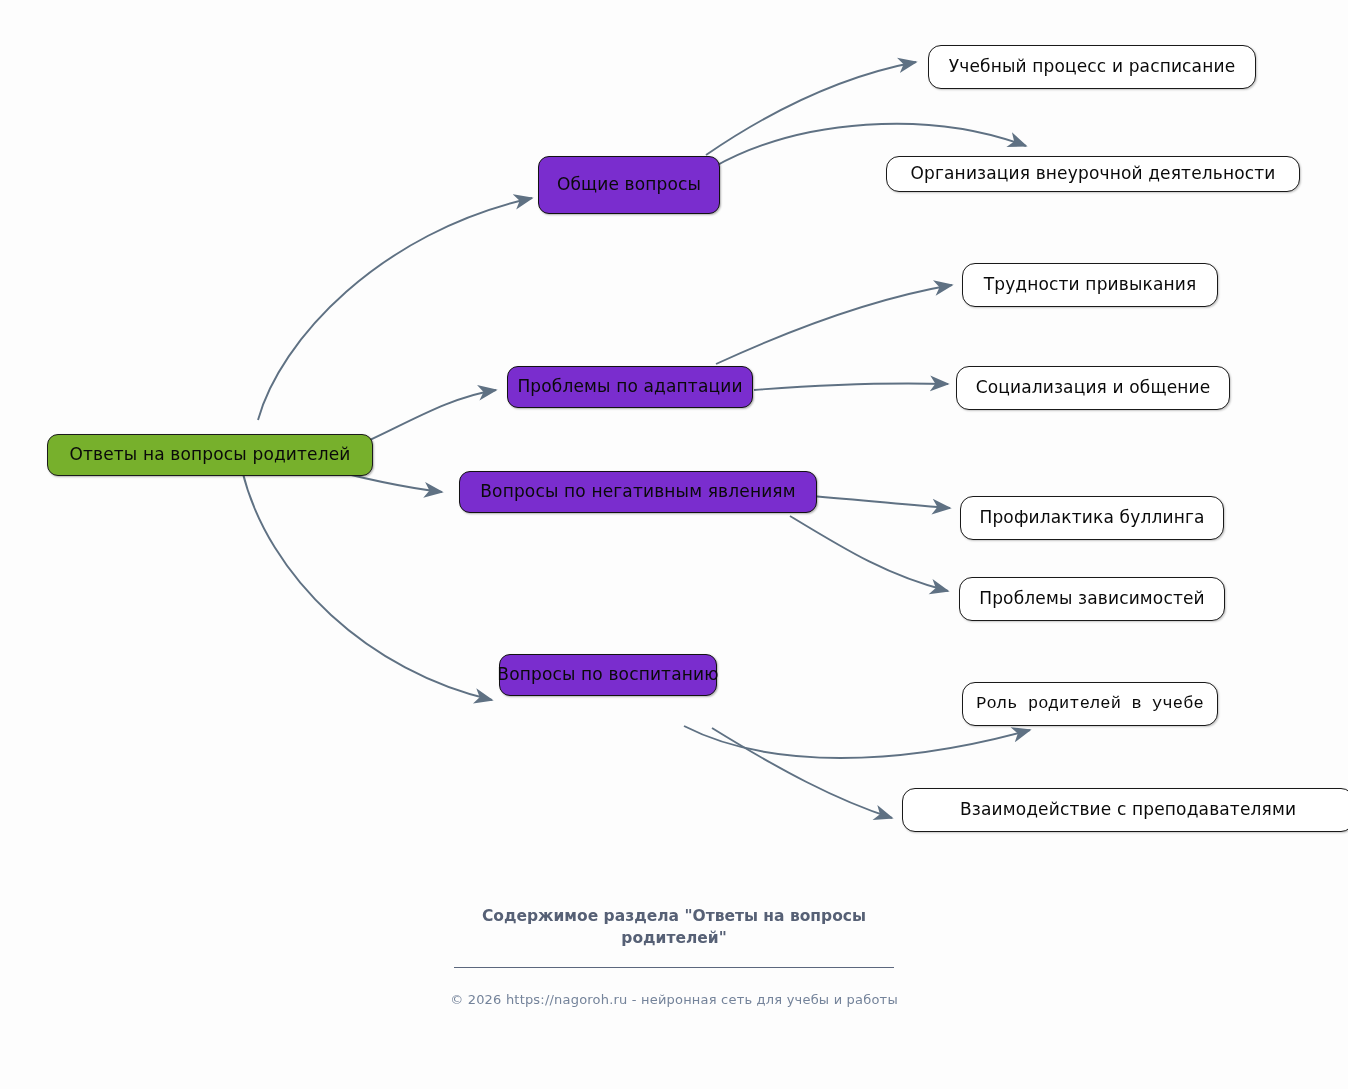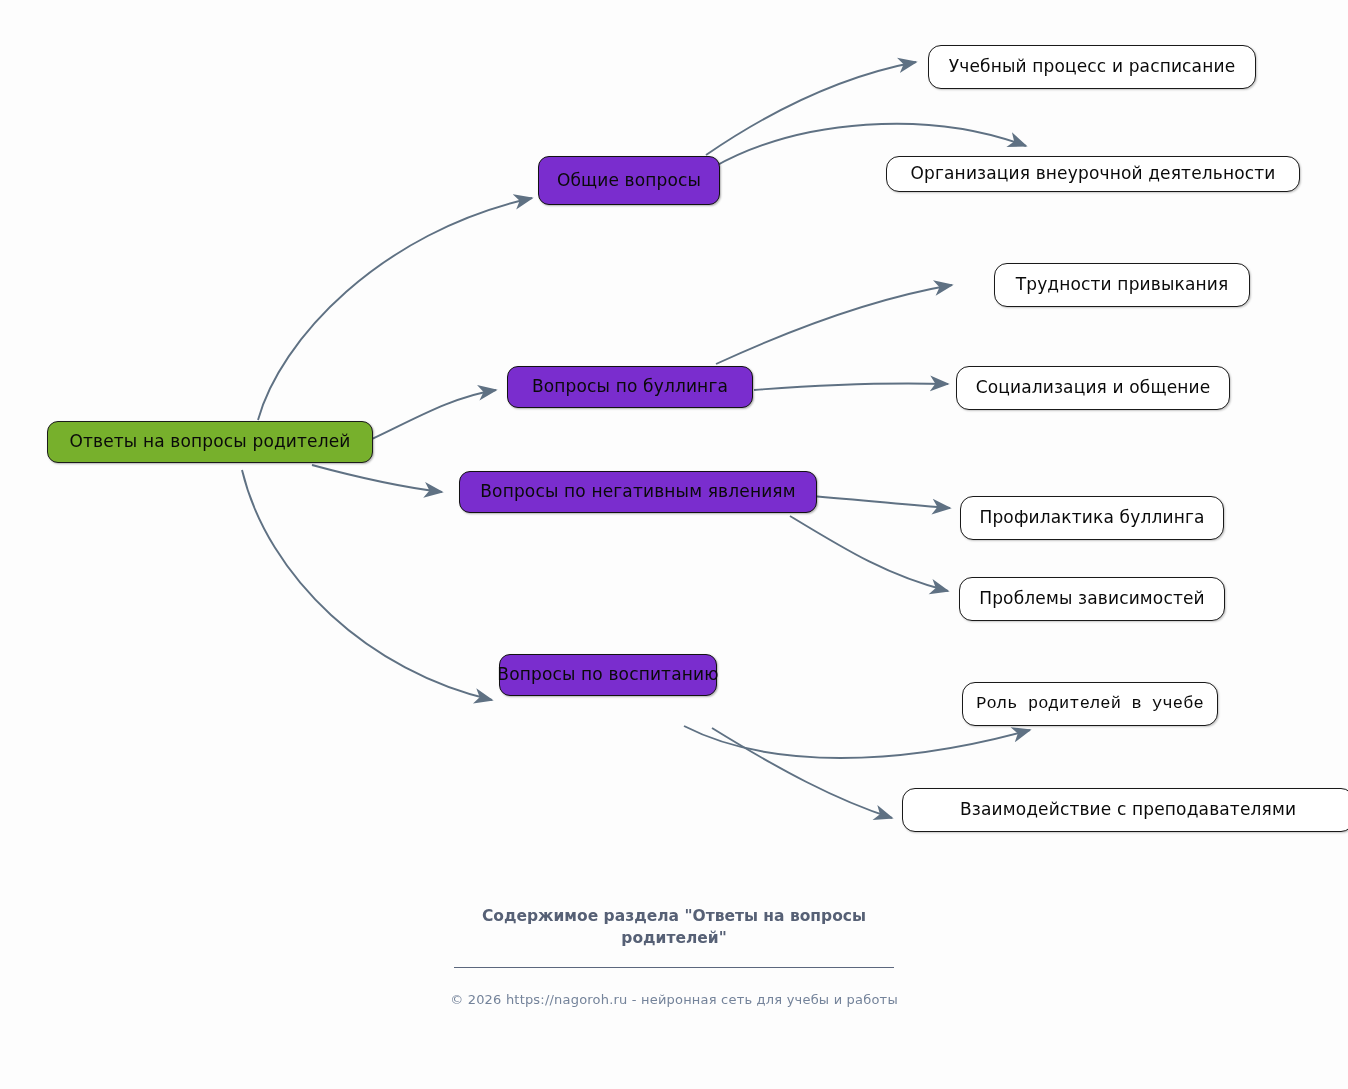--- a/index.html
+++ b/index.html
@@ -120,49 +120,49 @@
       <path d="M 810,496 C 862,500 900,504 950,508"></path>
 
       <path d="M 790,516 C 846,550 888,576 948,591"></path>
 
       <path d="M 684,726 C 770,770 900,766 1030,730"></path>
 
       <path d="M 712,728 C 780,770 836,800 892,818"></path>
     </g>
   </svg>
 
-  <div class="node root" style="left:47px; top:421px; width:326px; height:42px;">
+  <div class="node root" style="left:47px; top:434px; width:326px; height:42px;">
     <span>Ответы на вопросы родителей</span>
   </div>
 
-  <div class="node branch" style="left:538px; top:156px; width:182px; height:49px;">
+  <div class="node branch" style="left:538px; top:156px; width:182px; height:58px;">
     <span>Общие вопросы</span>
   </div>
 
   <div class="node branch" style="left:507px; top:366px; width:246px; height:42px;">
-    <span>Вопросы по буллинга</span>
+    <span>Проблемы по адаптации</span>
   </div>
 
   <div class="node branch" style="left:451px; top:471px; width:358px; height:42px;margin-left:8px;">
     <span>Вопросы по негативным явлениям</span>
   </div>
 
   <div class="node branch" style="left:499px; top:654px; width:218px; height:42px;">
     <span>Вопросы по воспитанию</span>
   </div>
 
   <div class="node leaf" style="left:928px; top:45px; width:328px; height:44px;">
     <span>Учебный процесс и расписание</span>
   </div>
 
   <div class="node leaf" style="left:886px; top:156px; width:414px; height:36px;">
     <span>Организация внеурочной деятельности</span>
   </div>
 
-  <div class="node leaf" style="left:962px; top:263px; width:256px; height:44px;margin-left:32px;">
+  <div class="node leaf" style="left:962px; top:263px; width:256px; height:44px;">
     <span>Трудности привыкания</span>
   </div>
 
   <div class="node leaf" style="left:956px; top:366px; width:274px; height:44px;">
     <span>Социализация и общение</span>
   </div>
 
   <div class="node leaf" style="left:960px; top:471px; width:264px; height:44px;margin-top:25px;">
     <span>Профилактика буллинга</span>
   </div>

